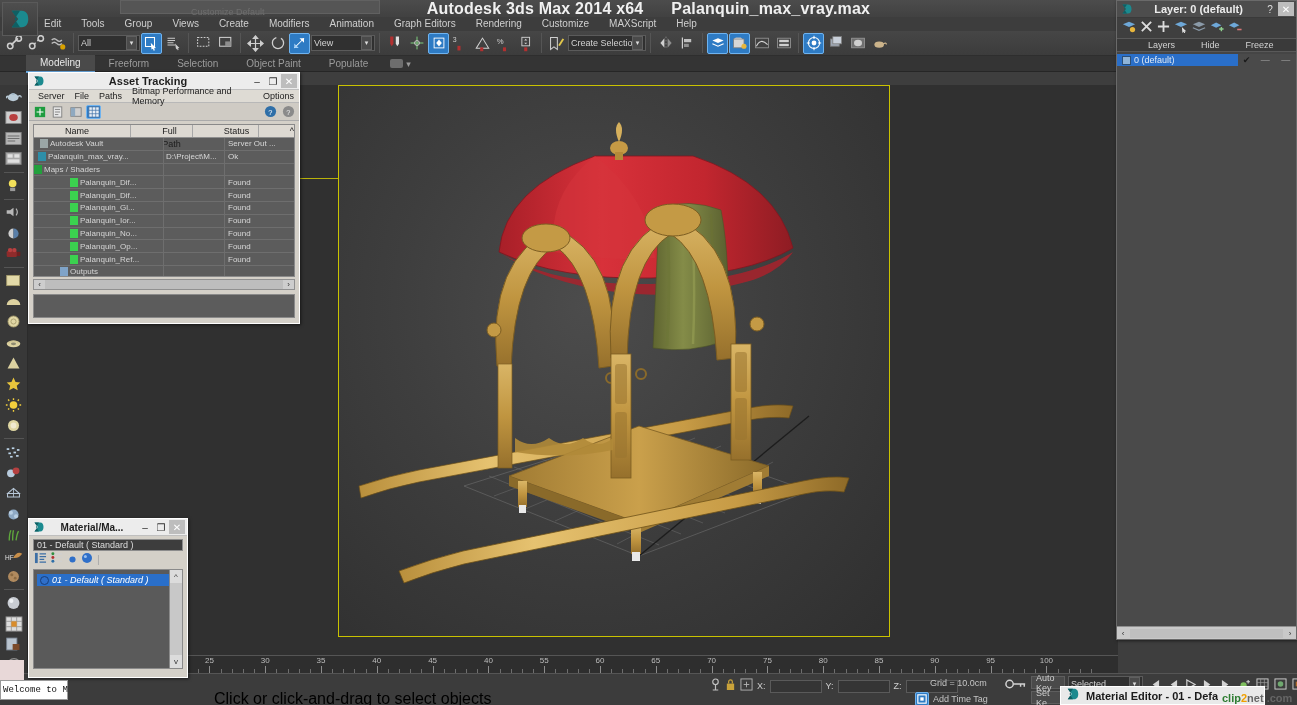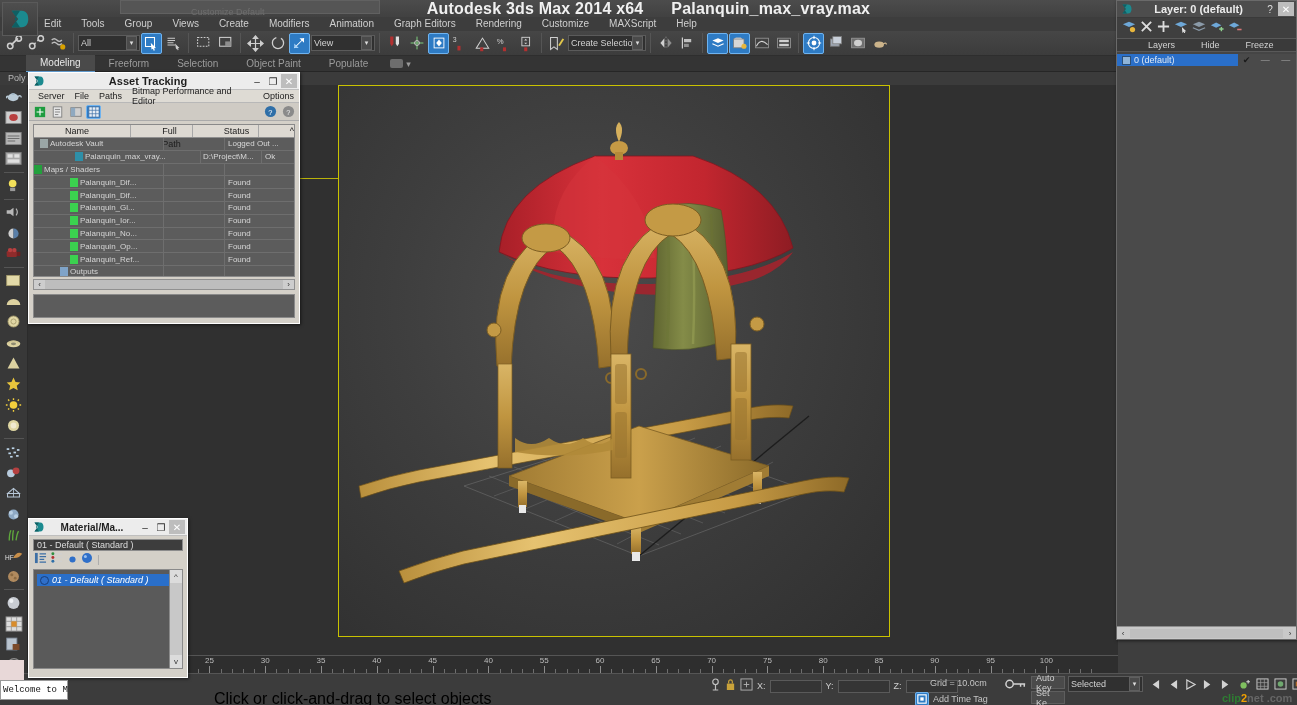--- a/index.html
+++ b/index.html
@@ -399,23 +399,20 @@
     <div style="width:26px"></div>
     <div class="rt sel">Modeling</div>
     <div class="rt">Freeform</div>
     <div class="rt">Selection</div>
     <div class="rt">Object Paint</div>
     <div class="rt">Populate</div>
     <div style="margin-left:8px;display:flex;align-items:center;gap:3px">
       <span style="width:13px;height:9px;background:#6d6d6d;border-radius:2px;display:inline-block"></span>
       <span class="sm" style="color:#9b9b9b">▾</span>
     </div>
-  </div>
-  <div id="ribbon2">
-    <div class="pl">Poly</div>
   </div>
 
   <div id="lefttb">
     <div class="li">
         <svg width="18" height="15" viewBox="0 0 20 16">
           <ellipse cx="9" cy="9" rx="6" ry="4.2" fill="#b9cad6"></ellipse>
           <path d="M14 8q4-2 4 1" stroke="#b9cad6" stroke-width="1.5" fill="none"></path>
           <path d="M4 8q-3-1-2 2" stroke="#b9cad6" stroke-width="1.5" fill="none"></path>
           <ellipse cx="9" cy="5" rx="2" ry="1" fill="#9ab0c0"></ellipse>
         </svg>
@@ -938,21 +935,21 @@
       </span>
       <span class="ttl">Asset Tracking</span>
       <span class="wb">–</span>
       <span class="wb">❐</span>
       <span class="wb x">✕</span>
     </div>
     <div class="menu">
       <span>Server</span>
       <span>File</span>
       <span>Paths</span>
-      <span>Bitmap Performance and Editor</span>
+      <span>Bitmap Performance and Memory</span>
       <span>Options</span>
     </div>
     <div class="atoolbar">
       <span class="icbtn" style="width:15px;height:14px">
         <svg width="12" height="12" viewBox="0 0 14 14">
             <rect x="1" y="1" width="12" height="12" fill="#1e9c3f"></rect>
             <path d="M3 7h8M7 3v8" stroke="#fff" stroke-width="1.3"></path>
           </svg>
       </span>
       <span class="icbtn" style="width:15px;height:14px">
@@ -994,24 +991,24 @@
         <div style="width:70px">Status</div>
         <div style="flex:1;text-align:center;border:none">^</div>
       </div>
       <div id="asset-rows">
           <div class="arow">
             <div class="c1" style="padding-left: 6px;">
               <span class="chip" style="background: rgb(154, 166, 166);"></span>
               <span class="nm">Autodesk Vault</span>
             </div>
             <div class="c2"></div>
-            <div class="c3">Logged Out ...</div>
+            <div class="c3">Server Out ...</div>
           </div>
           <div class="arow">
-            <div class="c1" style="padding-left: 4px; margin-left: 37px;">
+            <div class="c1" style="padding-left: 4px;">
               <span class="chip" style="background: rgb(46, 143, 168);"></span>
               <span class="nm">Palanquin_max_vray...</span>
             </div>
             <div class="c2">D:\Project\M...</div>
             <div class="c3">Ok</div>
           </div>
           <div class="arow">
             <div class="c1" style="">
               <span class="chip" style="background: rgb(35, 160, 60);"></span>
               <span class="nm">Maps / Shaders</span>
@@ -1223,18 +1220,27 @@
       <span style="flex:1;height:9px;background:#bfbfbf;margin:0 1px"></span>
       <span style="width:12px;text-align:center;font-size:8px;color:#333">›</span>
     </div>
   </div>
 
   <div id="wm"></div>
   <div id="welcome">
     <span>Welcome to M</span>
   </div>
 
+  <div id="taskbtn">
+    <span>
+      <svg width="14" height="14" viewBox="0 0 24 24">
+          <path d="M3 3h11c5 0 7 4 7 9s-2 9-7 9H3l7-9-7-9z" fill="#1b8a8f"></path>
+          <path d="M3 3h9l-6 9 6 9H3l6-9-6-9z" fill="#0f5f63"></path>
+        </svg>
+    </span>
+    <span class="tl">Material Editor - 01 - Defa</span>
+  </div>
 
   <div id="watermark">
     <span class="a">clip</span><span class="b">2</span><span class="c">net .com</span>
   </div>
 
 </div>
 
 </body></html>

